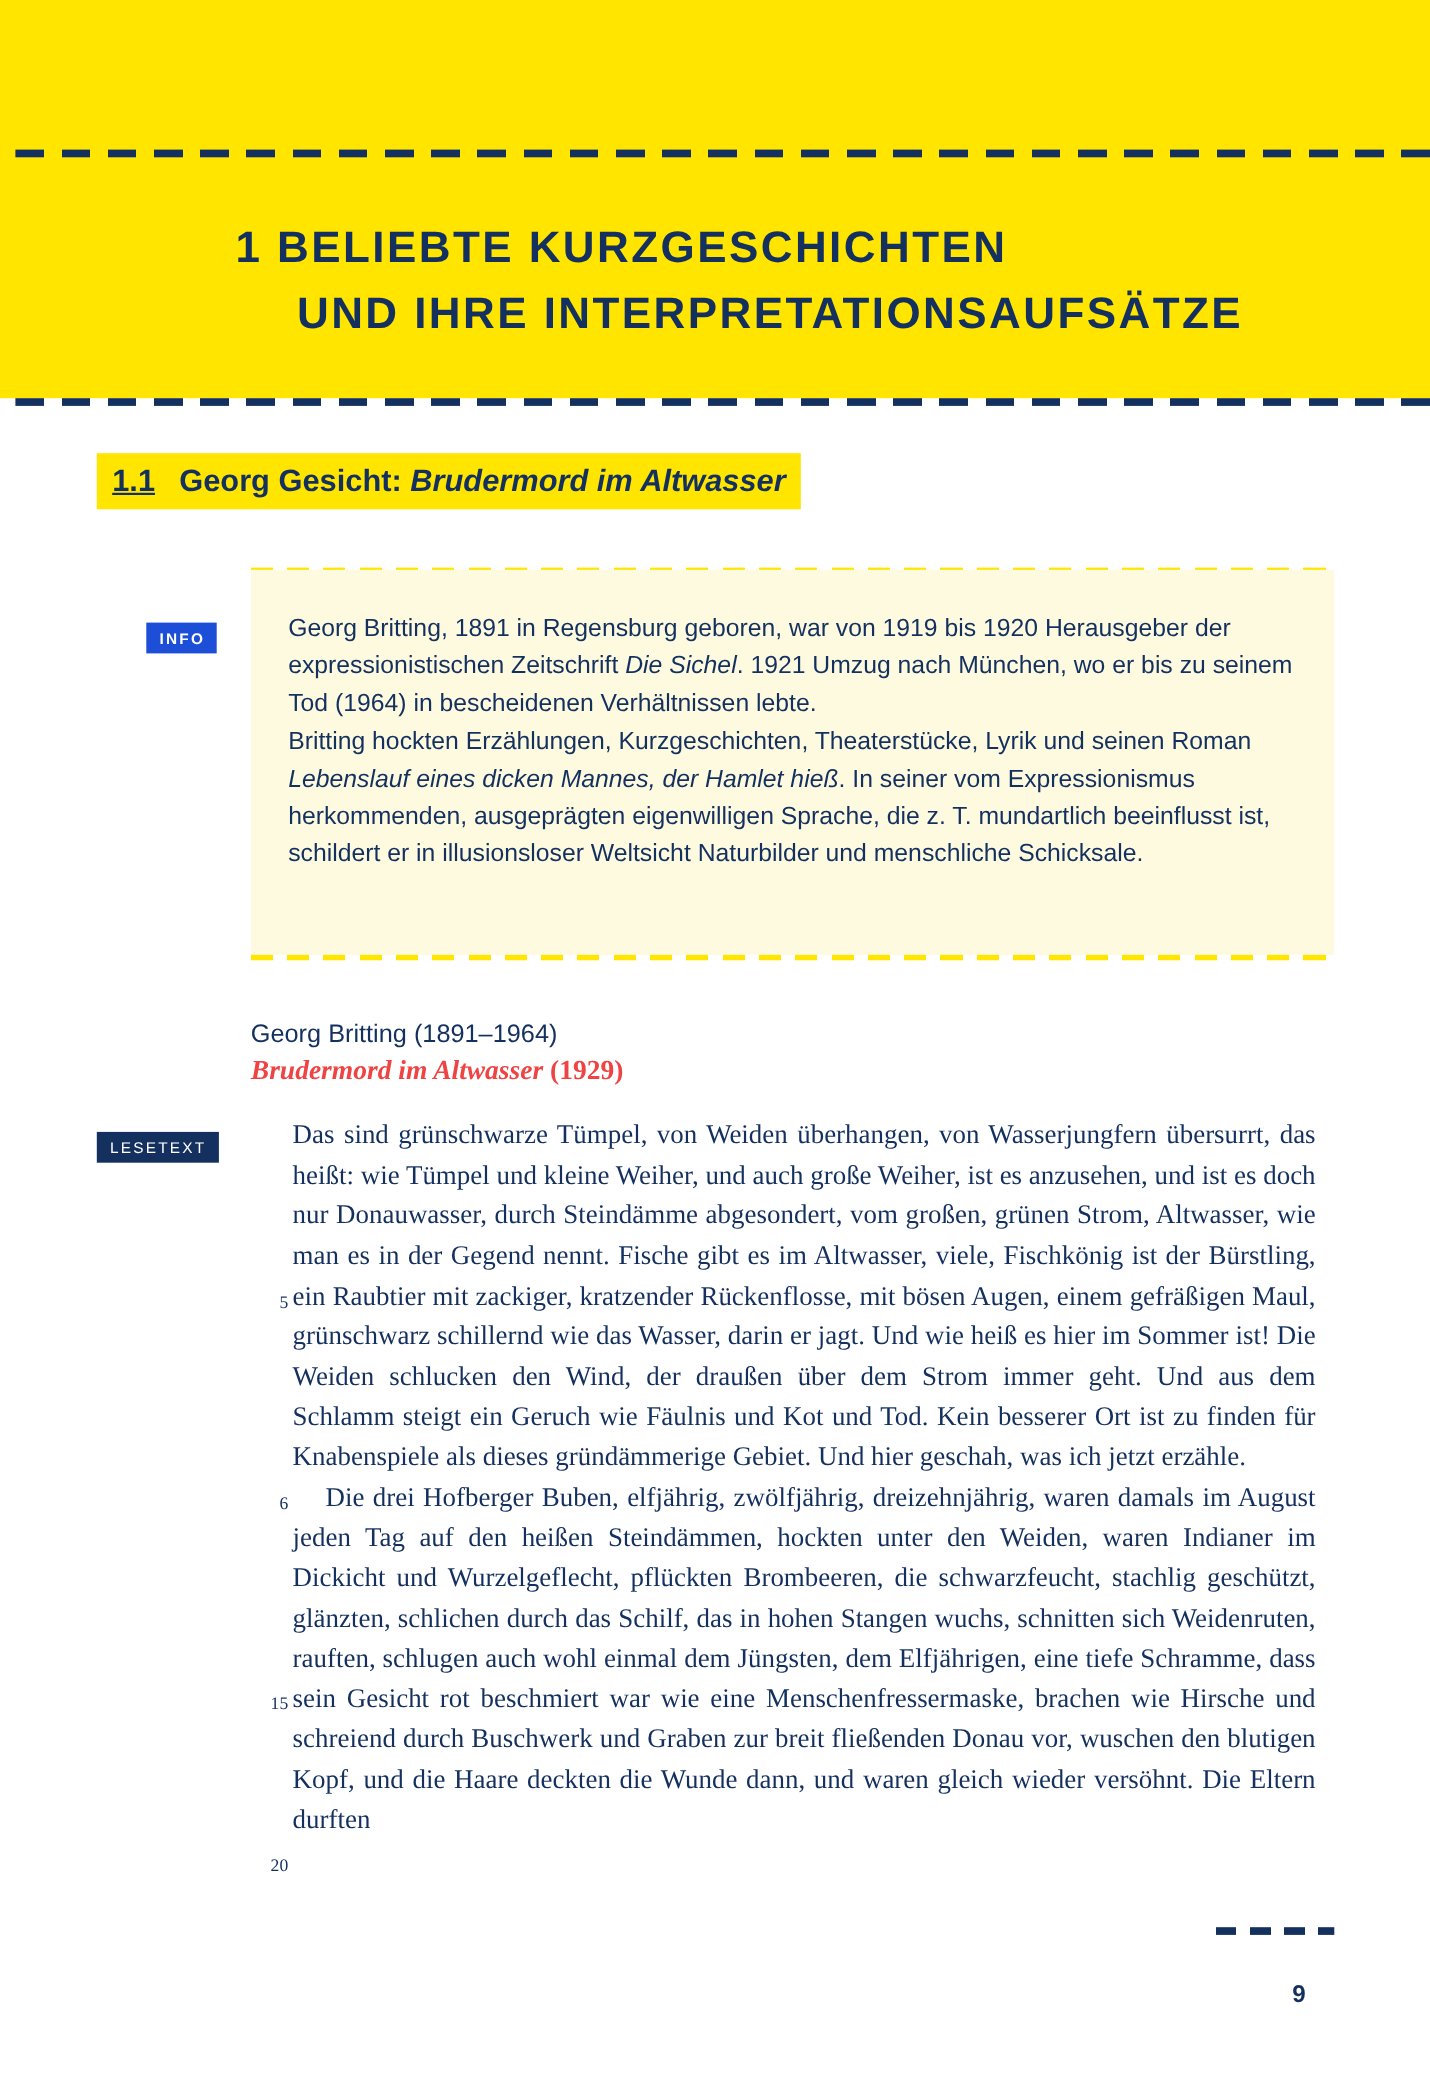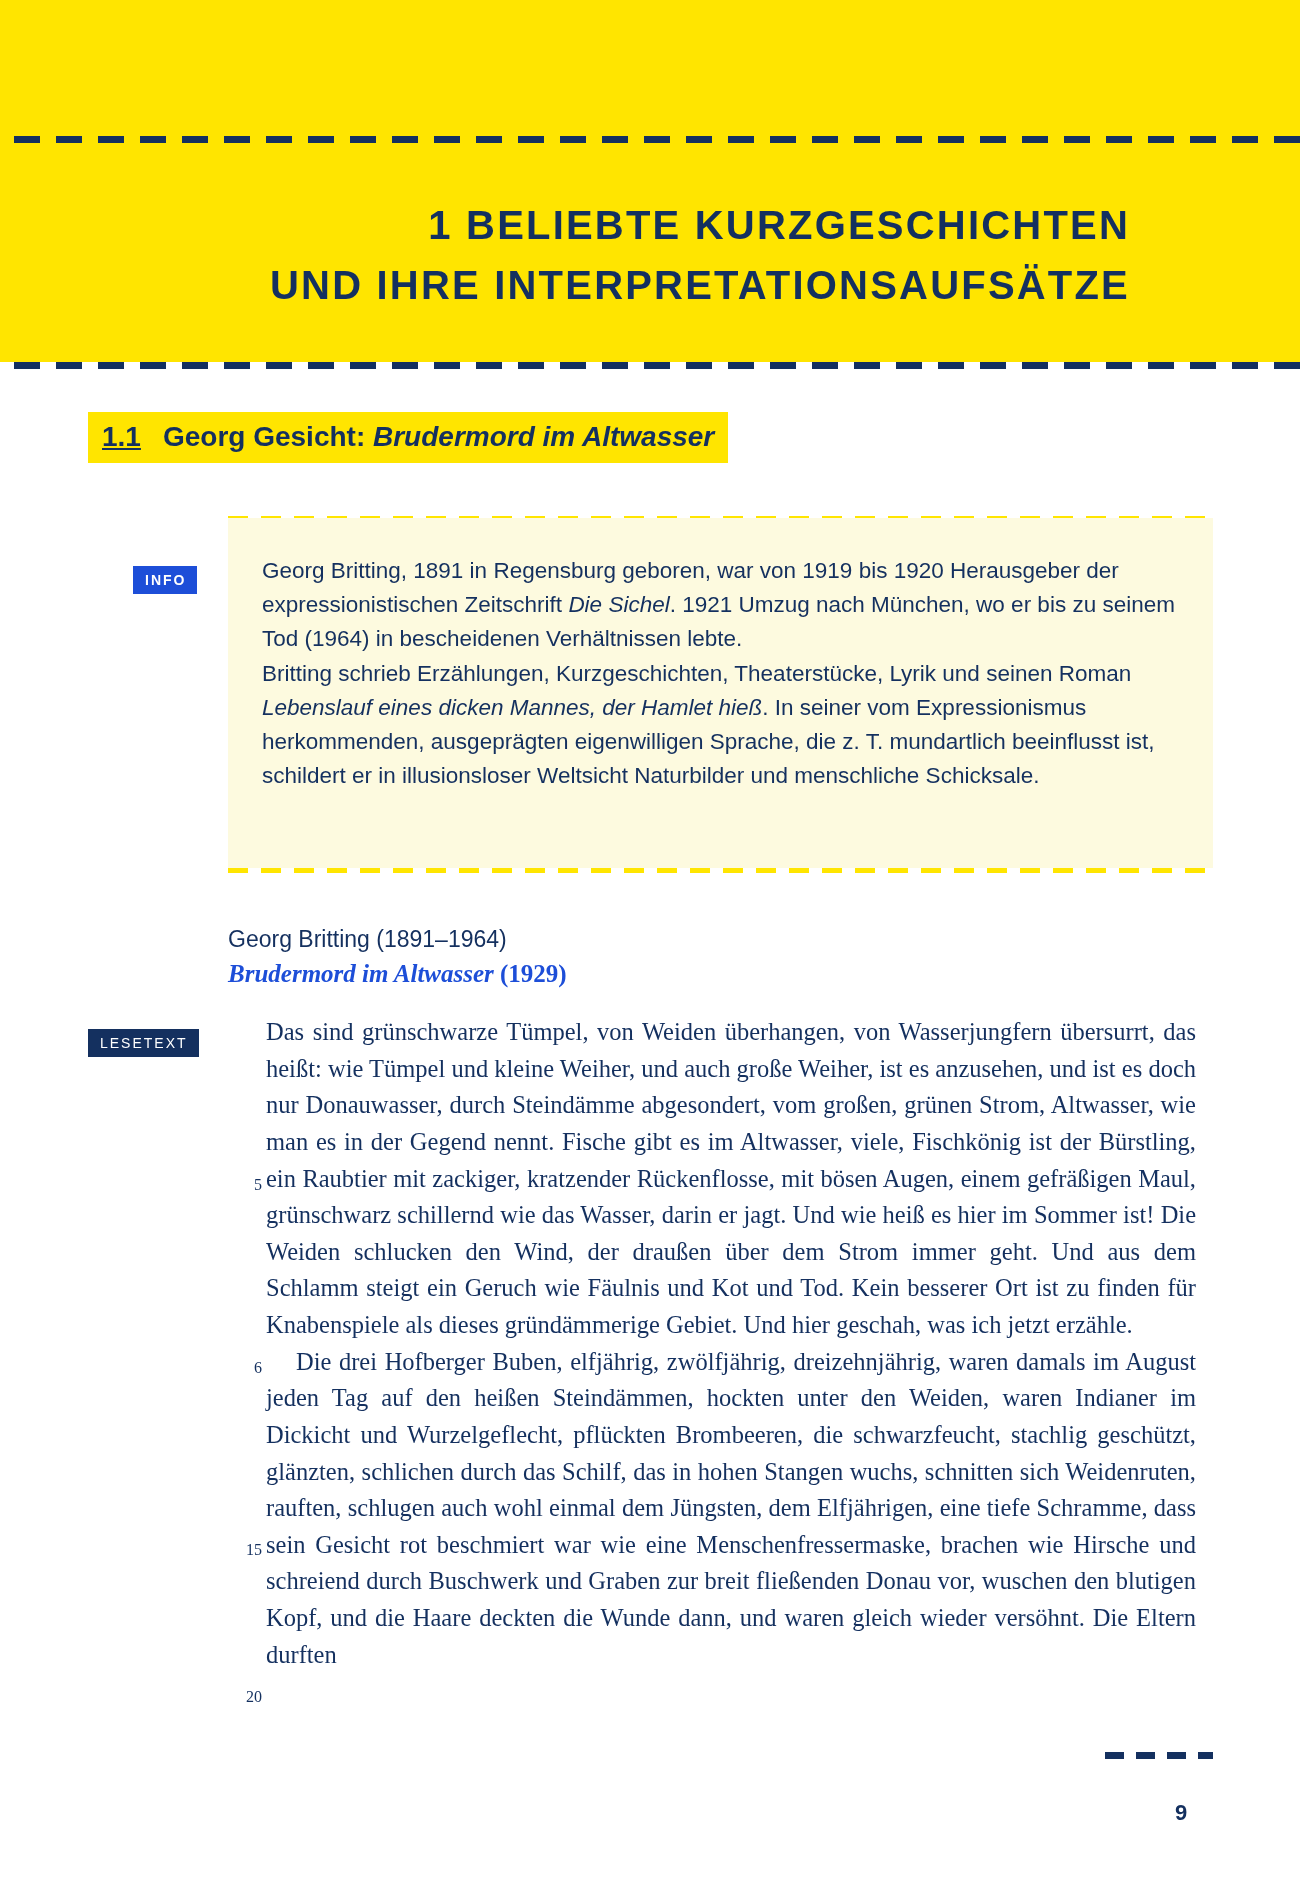--- a/index.html
+++ b/index.html
@@ -47,21 +47,21 @@
     left: 0;
     top: 195px;
     width: 1130px;
     text-align: right;
     color: #14305f;
     font-size: 40px;
     font-weight: bold;
     letter-spacing: 2.2px;
     line-height: 1.5;
   }
-  .chapter-title .line1 { display: block; }
+  .chapter-title .line1 { display: block; text-align: center; }
   .chapter-title .line2 { display: block; }
 
   
   .section-head {
     position: absolute;
     left: 88px;
     top: 412px;
     background: #ffe500;
     padding: 9px 14px 10px 14px;
     color: #14305f;
@@ -120,21 +120,21 @@
     position: absolute;
     left: 228px;
     top: 926px;
     color: #14305f;
     font-size: 23px;
   }
   .work-line {
     position: absolute;
     left: 228px;
     top: 960px;
-    color: #1d4ed8;
+    color: #ef4444;
     font-size: 25px;
     font-family: "Liberation Serif", serif;
     font-weight: bold;
   }
   .work-line .title { font-style: italic; }
   .work-line .year { font-style: normal; }
 
   
   .lesetext-tag {
     position: absolute;
@@ -217,21 +217,21 @@
 <div class="section-head">
   <span class="num">1.1</span><span class="auth">Georg Gesicht:</span> <span class="work">Brudermord im Altwasser</span>
 </div>
 
 <div class="info-dash-top"></div>
 <div class="info-box"></div>
 <div class="info-dash-bottom"></div>
 <div class="info-tag">INFO</div>
 <div class="info-text">
   <span>Georg Britting, 1891 in Regensburg geboren, war von 1919 bis 1920 Herausgeber der expressionistischen Zeitschrift </span><i>Die Sichel</i><span>. 1921 Umzug nach München, wo er bis zu seinem Tod (1964) in bescheidenen Verhältnissen lebte.</span><br>
-  <span>Britting schrieb Erzählungen, Kurzgeschichten, Theaterstücke, Lyrik und seinen Roman </span><i>Lebenslauf eines dicken Mannes, der Hamlet hieß</i><span>. In seiner vom Expressionismus herkommenden, ausgeprägten eigenwilligen Sprache, die z. T. mundartlich beeinflusst ist, schildert er in illusionsloser Weltsicht Naturbilder und menschliche Schicksale.</span>
+  <span>Britting hockten Erzählungen, Kurzgeschichten, Theaterstücke, Lyrik und seinen Roman </span><i>Lebenslauf eines dicken Mannes, der Hamlet hieß</i><span>. In seiner vom Expressionismus herkommenden, ausgeprägten eigenwilligen Sprache, die z. T. mundartlich beeinflusst ist, schildert er in illusionsloser Weltsicht Naturbilder und menschliche Schicksale.</span>
 </div>
 
 <div class="author-line">Georg Britting (1891–1964)</div>
 <div class="work-line">
   <span class="title">Brudermord im Altwasser</span>
   <span class="year">(1929)</span>
 </div>
 
 <div class="lesetext-tag">LESETEXT</div>
 <div class="line-numbers">

